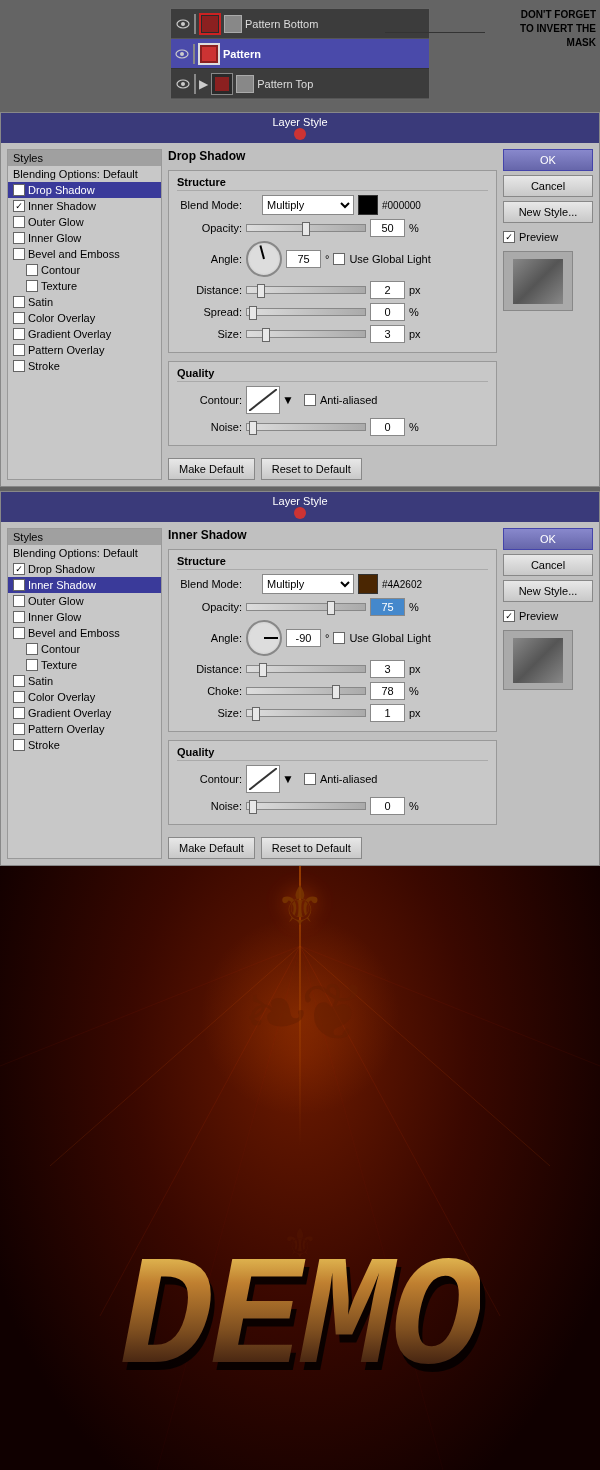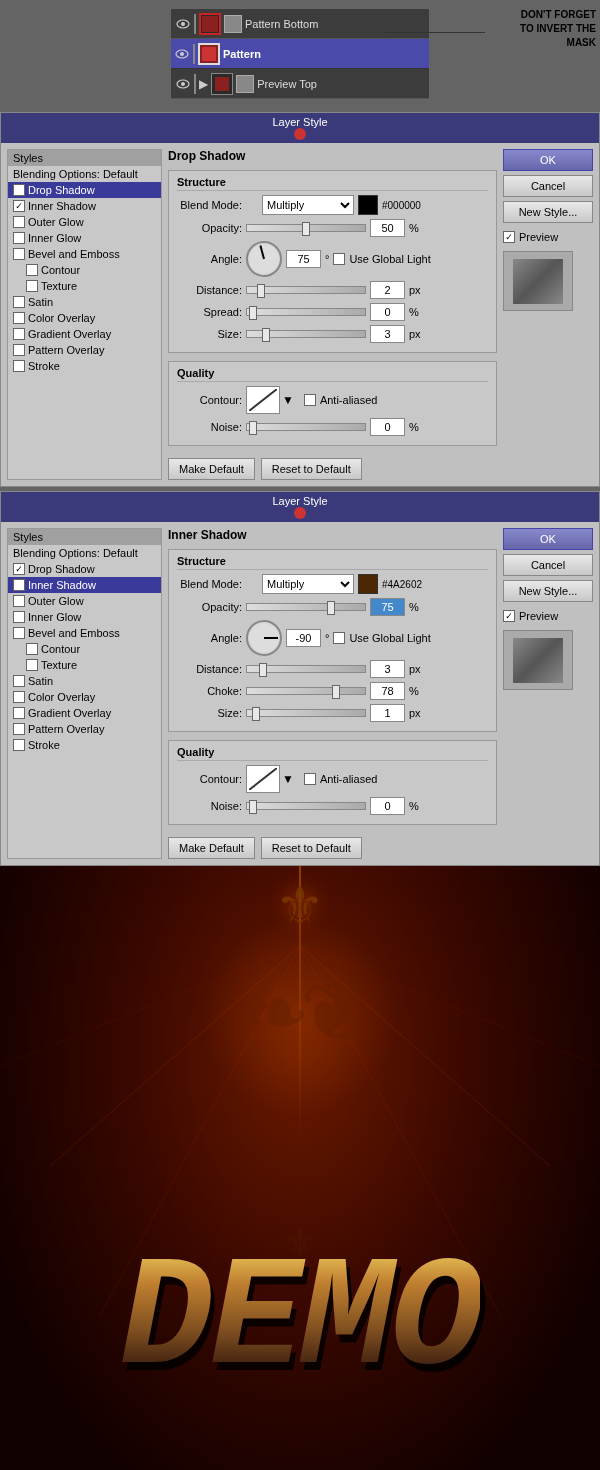--- a/index.html
+++ b/index.html
@@ -355,21 +355,21 @@
             <ellipse cx="7" cy="5" rx="6" ry="4" fill="none" stroke="#ccc" stroke-width="1.2"></ellipse>
             <circle cx="7" cy="5" r="2" fill="#ccc"></circle>
           </svg>
       </div>
       <div style="width:2px; height:20px; background:#888;"></div>
       <span style="color:#ccc;font-size:12px;">▶</span>
       <div style="width:22px;height:22px;border:1px solid #888;background:#2a2a2a;display:flex;align-items:center;justify-content:center;">
         <div style="width:14px;height:14px;background:#8b2020;"></div>
       </div>
       <div style="width:18px;height:18px;background:#888;border:1px solid #aaa;"></div>
-      <span style="color:#ddd;font-size:11px;flex:1;">Preview Top</span>
+      <span style="color:#ddd;font-size:11px;flex:1;">Pattern Top</span>
     </div>
   </div>
   <div style="height:12px;"></div>
 </div>
 
 <div class="layer-style-panel">
   <div class="panel-title-bar">
     <span>Layer Style</span>
     <div class="close-dot"></div>
   </div>

